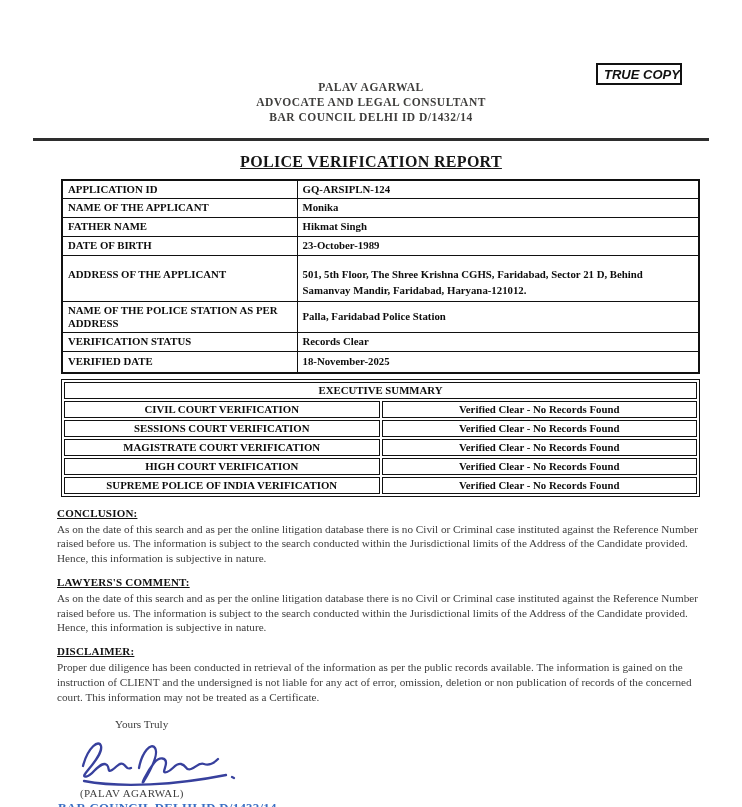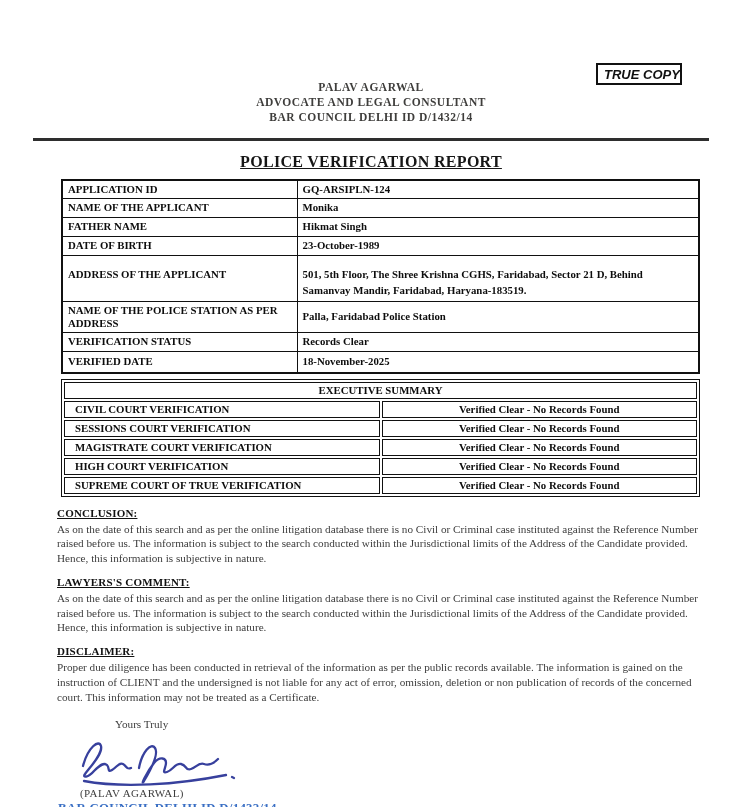--- a/index.html
+++ b/index.html
@@ -83,21 +83,21 @@
   table.summary-table th, table.summary-table td {
     border:1.4px solid #111;
     font-weight:bold;
     font-size:10.8px;
     color:#0d0d0d;
     padding:1px 10px;
     height:13px;
     line-height:13px;
   }
   table.summary-table th { text-align:center; }
-  table.summary-table td.lbl { width:236px; text-align:left;margin-left:20px; }
+  table.summary-table td.lbl { width:236px; text-align:center;margin-left:20px; }
   table.summary-table td.val { text-align:center; }
   
   .sections { margin:8px 0 0 57px; width:644px; }
   .section h3 {
     font-size:11px;
     font-weight:bold;
     letter-spacing:0.2px;
     text-decoration:underline;
     color:#111;
     margin:10px 0 3px 0;
@@ -150,21 +150,21 @@
       <tr>
         <td class="lbl">FATHER NAME</td>
         <td class="val">Hikmat Singh</td>
       </tr>
       <tr>
         <td class="lbl">DATE OF BIRTH</td>
         <td class="val">23-October-1989</td>
       </tr>
       <tr class="row-address">
         <td class="lbl">ADDRESS OF THE APPLICANT</td>
-        <td class="val">501, 5th Floor, The Shree Krishna CGHS, Faridabad, Sector 21 D, Behind Samanvay Mandir, Faridabad, Haryana-183519.</td>
+        <td class="val">501, 5th Floor, The Shree Krishna CGHS, Faridabad, Sector 21 D, Behind Samanvay Mandir, Faridabad, Haryana-121012.</td>
       </tr>
       <tr class="row-police">
         <td class="lbl">NAME OF THE POLICE STATION AS PER ADDRESS</td>
         <td class="val">Palla, Faridabad Police Station</td>
       </tr>
       <tr>
         <td class="lbl">VERIFICATION STATUS</td>
         <td class="val">Records Clear</td>
       </tr>
       <tr class="row-vdate">
@@ -189,21 +189,21 @@
       </tr>
       <tr>
         <td class="lbl">MAGISTRATE COURT VERIFICATION</td>
         <td class="val">Verified Clear - No Records Found</td>
       </tr>
       <tr>
         <td class="lbl">HIGH COURT VERIFICATION</td>
         <td class="val">Verified Clear - No Records Found</td>
       </tr>
       <tr>
-        <td class="lbl">SUPREME COURT OF TRUE VERIFICATION</td>
+        <td class="lbl">SUPREME POLICE OF INDIA VERIFICATION</td>
         <td class="val">Verified Clear - No Records Found</td>
       </tr>
     </tbody>
   </table>
 
   <div class="sections">
     <div class="section">
       <h3>CONCLUSION:</h3>
       <p>As on the date of this search and as per the online litigation database there is no Civil or Criminal case instituted against the Reference Number raised before us. The information is subject to the search conducted within the Jurisdictional limits of the Address of the Candidate provided. Hence, this information is subjective in nature.</p>
     </div>

